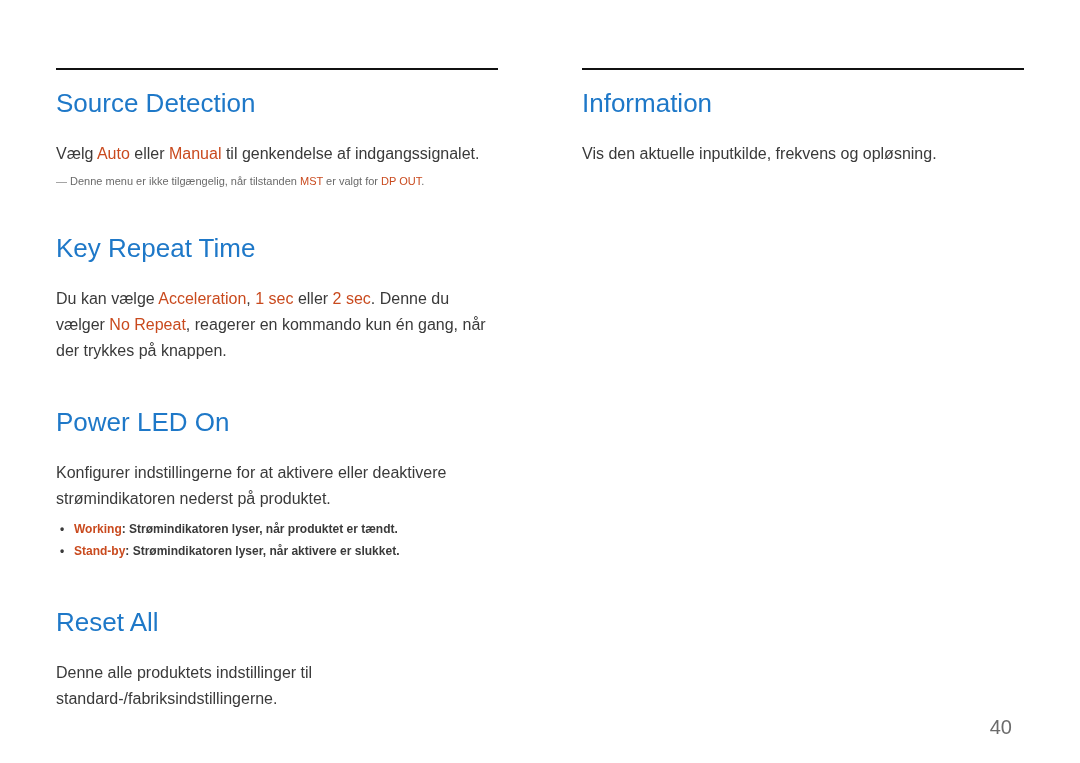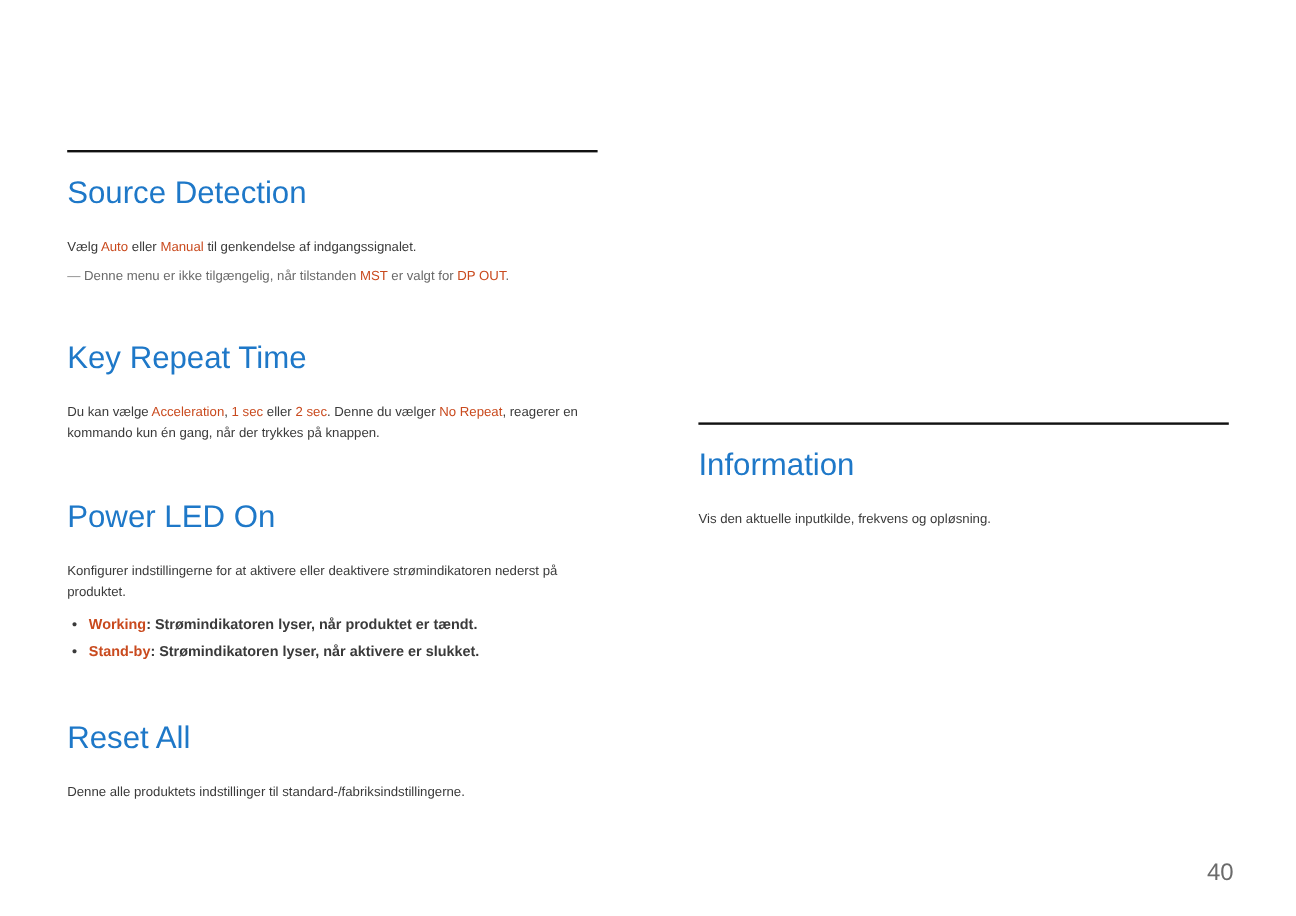--- a/index.html
+++ b/index.html
@@ -9,21 +9,20 @@
     height: 763px;
     padding: 68px 56px 30px 56px;
     display: flex;
     flex-direction: column;
     position: relative;
   }
   .columns {
     display: flex;
     gap: 84px;
     flex: 1;
-    align-items: center;
   }
   .col {
     flex: 1;
     min-width: 0;
   }
   .rule {
     border: none;
     border-top: 2px solid #111;
     margin-bottom: 18px;
     width: 100%;
@@ -32,21 +31,21 @@
     font-size: 26px;
     font-weight: 400;
     color: #1e78c8;
     margin-bottom: 22px;
     margin-top: 0;
     line-height: 1.2;
   }
   .section-block { margin-bottom: 44px; }
   .section-block:last-child { margin-bottom: 0; }
   p.body {
-    font-size: 11px;
+    font-size: 16px;
     line-height: 1.6;
     color: #3a3a3a;
     margin-bottom: 6px;
   }
   p.note {
     font-size: 11px;
     line-height: 1.5;
     color: #6a6a6a;
     margin-top: 4px;
   }
@@ -65,21 +64,21 @@
     padding-left: 14px;
   }
   ul.bullets li::before {
     content: "•";
     position: absolute;
     left: 0;
     color: #3a3a3a;
   }
   .page-number {
     position: absolute;
-    right: 52px;
+    right: 68px;
     bottom: 24px;
     font-size: 20px;
     color: #6b6b6b;
   }
   .note-dash::before {
     content: "― ";
     color: #8a8a8a;
   }
 </style>
 </head>

